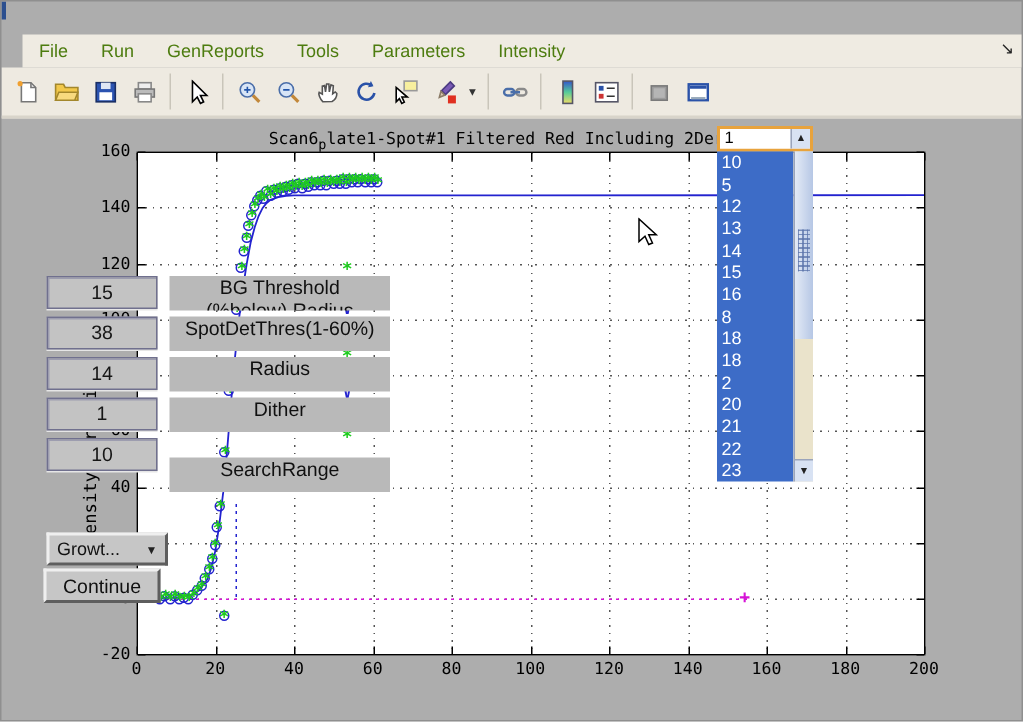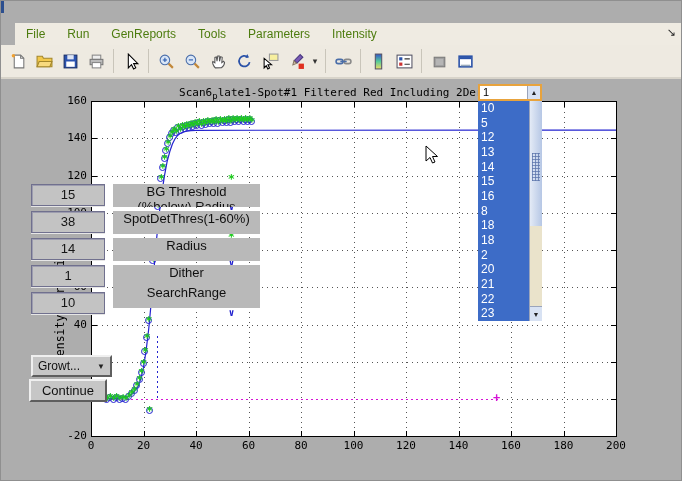--- a/index.html
+++ b/index.html
@@ -478,21 +478,21 @@
       </div>
       <div class="edit" style="top: 237px;">14</div>
       <div class="plabel" style="top: 237px;">
         <div>Radius</div>
       </div>
       <div class="edit" style="top: 264px;">1</div>
       <div class="plabel" style="top: 264px;">
         <div>Dither</div>
       </div>
       <div class="edit" style="top: 291px;">10</div>
-      <div class="plabel" style="top: 284px;">
+      <div class="plabel" style="top: 304px;">
         <div>SearchRange</div>
       </div>
     </div>
 
   <div class="pbtn growth">
     <span>Growt...</span>
     <span class="caret">▼</span>
   </div>
   <div class="pbtn continue">Continue</div>
 

